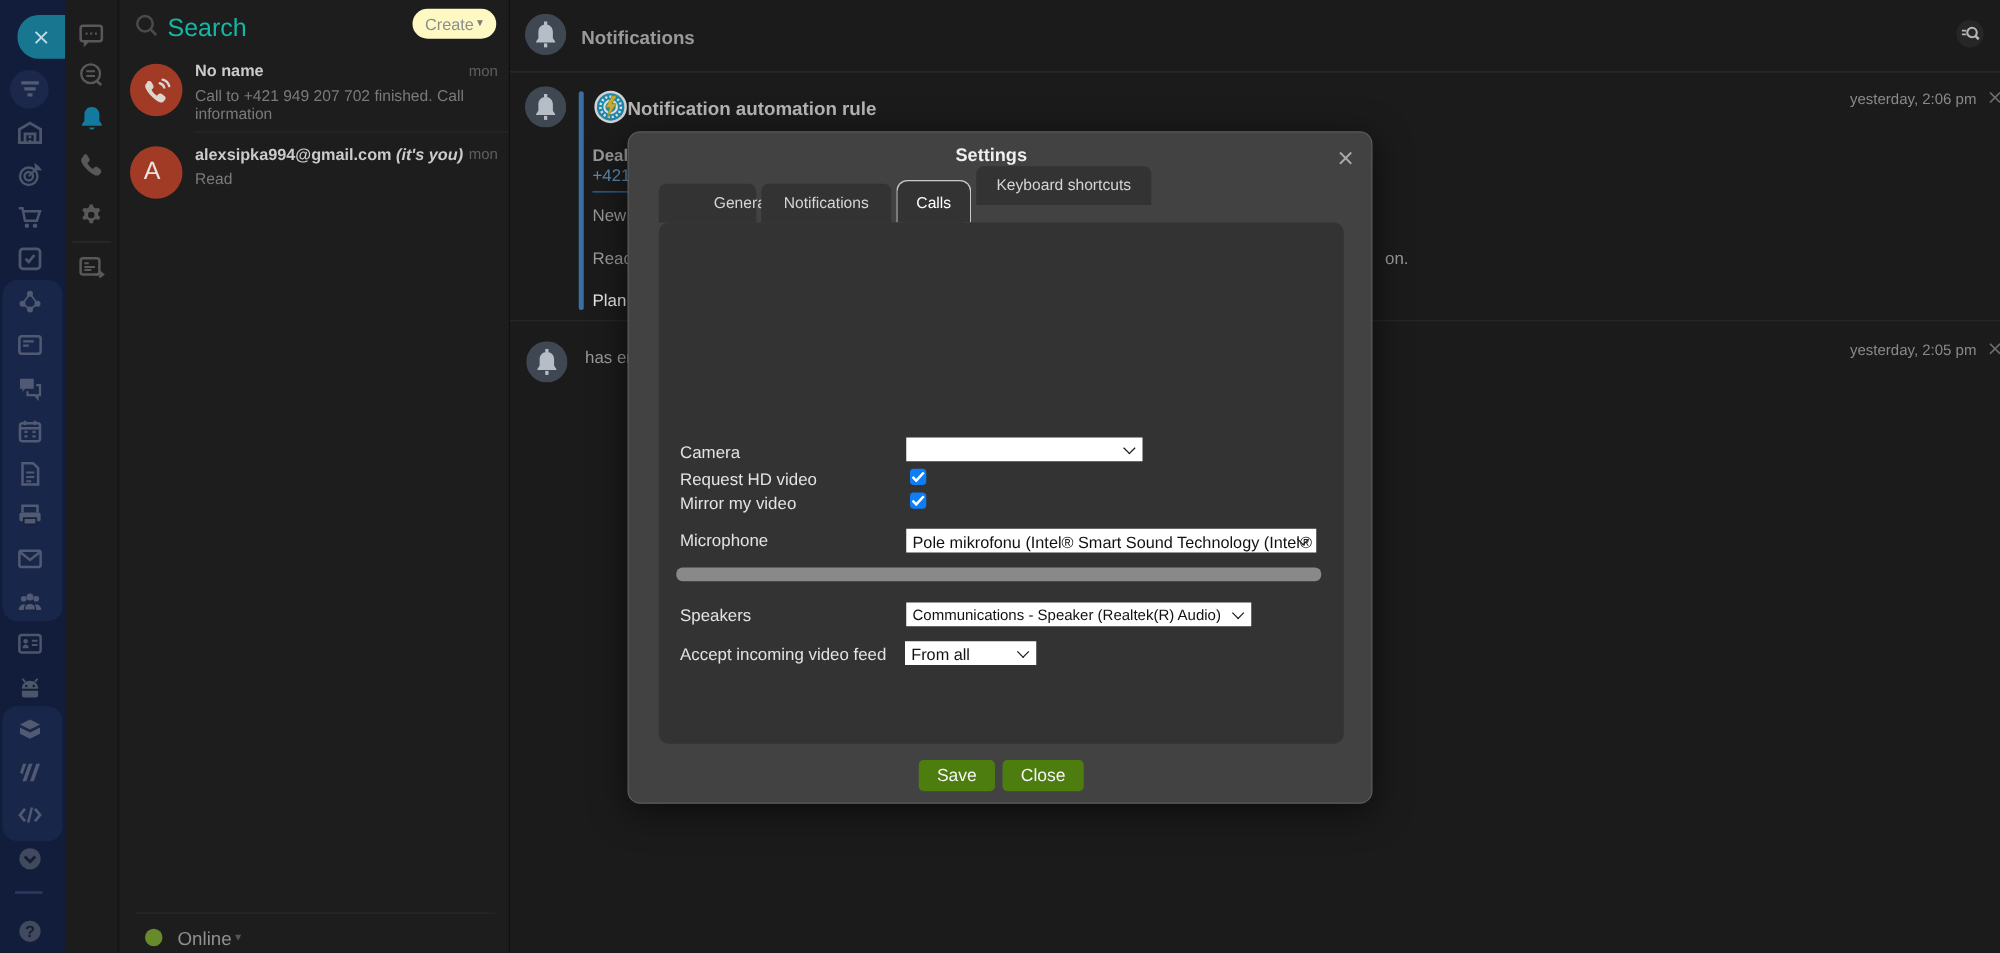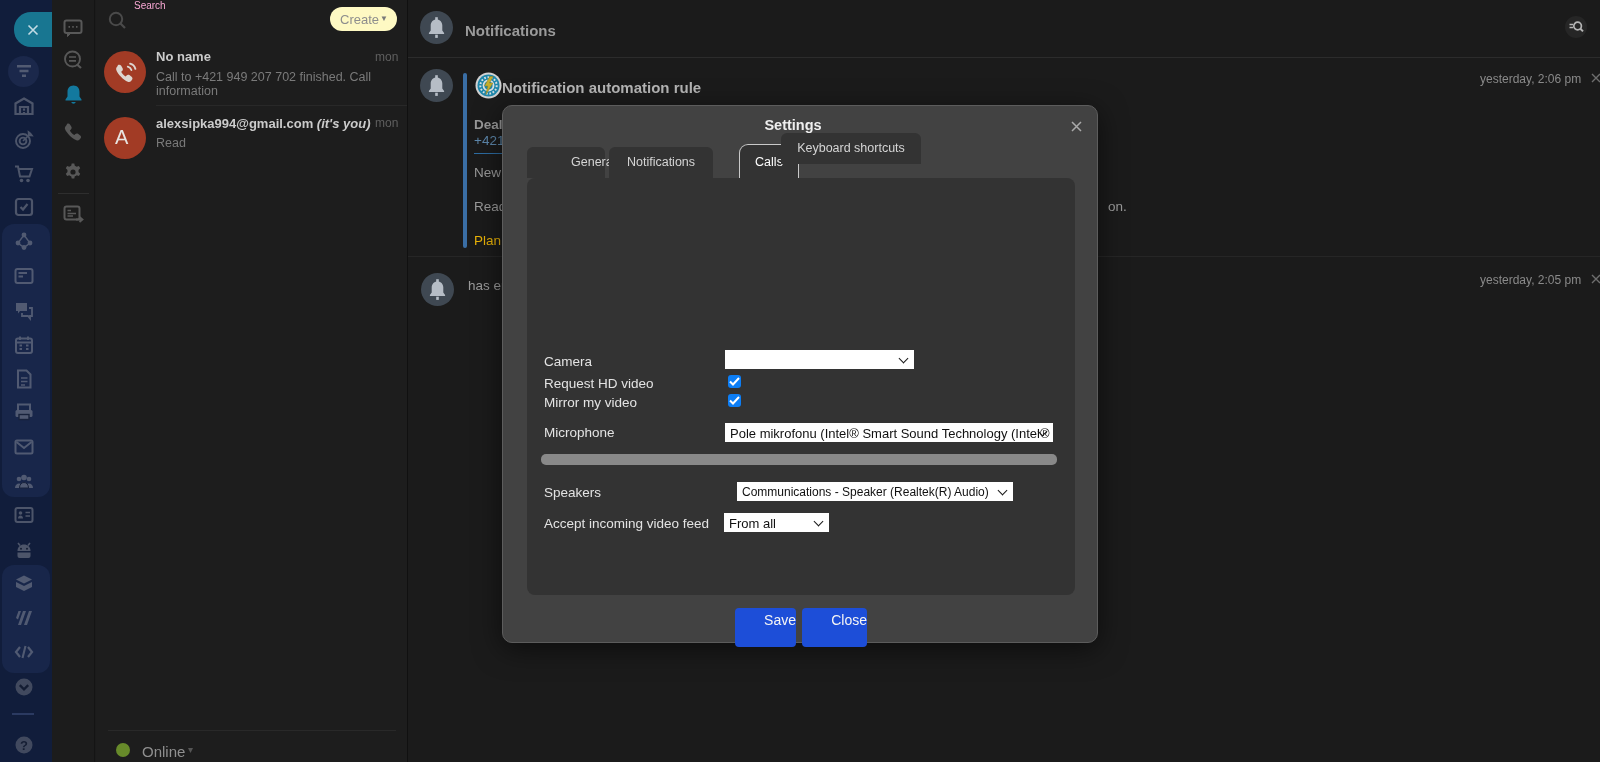--- a/index.html
+++ b/index.html
@@ -154,21 +154,21 @@
 
   <div class="abs" id="panel" style="left:96px;top:0;width:312px;height:762px;background:#1d1d1d;">
     <div class="abs" style="left:234px;top:7px;width:67px;height:24px;border-radius:12px;background:#fef9c3;">
       <span class="abs" style="left:10px;top:4.5px;font-size:13px;color:#8d8d8d;">Create</span>
       <span class="abs" style="left:50px;top:7px;font-size:8px;color:#7a7a7a;">▼</span>
     </div>
     <svg class="abs" style="left:12px;top:11px;" width="19" height="19" viewBox="0 0 19 19">
         <circle cx="8" cy="8" r="6.2" fill="none" stroke="#4a4a4a" stroke-width="2"></circle>
         <path d="M12.5 12.5 L17 17" stroke="#4a4a4a" stroke-width="2.2"></path>
       </svg>
-    <span class="abs" style="left:38px;top:0;font-size:10px;color:#f9a8d4;">Search</span>
+    <span class="abs" style="left:38px;top:12px;font-size:20px;color:#14b8a6;">Search</span>
 
     <div class="abs" style="left:8px;top:51px;width:42px;height:42px;border-radius:50%;background:#a23b25;"></div>
     <svg class="abs" style="left:16px;top:59px;" width="27" height="27" viewBox="0 0 27 27">
         <path d="M6.0 6.1 c1.1-0.7 2.5-0.4 3.2 0.7 l1.4 2.4 c0.5 0.9 0.3 2.1-0.5 2.8 l-0.9 0.8 c0.6 1.6 2.5 3.7 4.4 4.7 l1-1.1 c0.7-0.8 1.9-0.9 2.8-0.3 l2.2 1.6 c1 0.8 1.2 2.1 0.4 3.1 l-0.9 1.2 c-0.8 1-2.1 1.3-3.3 0.8 -4.3-2-9.9-7.5-11.5-11.9 -0.4-1.2 0-2.5 1-3.3 z" fill="#ddd6d0"></path>
         <path d="M15.8 7.6 c1.7 0.4 3.1 1.7 3.6 3.4 M18.1 4.7 c2.6 0.7 4.6 2.7 5.3 5.2" fill="none" stroke="#ddd6d0" stroke-width="1.9" stroke-linecap="round"></path>
       </svg>
     <span class="abs" style="left:60px;top:49px;font-size:13px;font-weight:bold;color:#cbcbcb;">No name</span>
     <span class="abs" style="left:279px;top:50px;font-size:12px;color:#5f5f5f;">mon</span>
     <div class="abs" style="left:60px;top:71px;width:222px;font-size:12.5px;line-height:13.7px;color:#7a7a7a;">Call to +421 949 207 702 finished. Call information</div>
     <div class="abs" style="left:60px;top:105px;width:251px;height:1px;background:#282828;"></div>
@@ -225,21 +225,21 @@
     <span class="abs" style="left:1072px;top:72px;font-size:12px;color:#8a8a8a;">yesterday, 2:06 pm</span>
     <svg class="abs" style="left:1183px;top:73px;" width="10" height="10" viewBox="0 0 10 10">
         <path d="M1 1 L9 9 M9 1 L1 9" stroke="#6e6e6e" stroke-width="1.4"></path>
       </svg>
     <span class="abs" style="left:66px;top:117px;font-size:13.5px;font-weight:bold;color:#999;">Deal</span>
     <span class="abs" style="left:66px;top:133px;font-size:13.5px;color:#5e89ae;">+421 949 207 702</span>
     <div class="abs" style="left:66px;top:153px;width:60px;height:1px;background:#2d6da3;"></div>
     <span class="abs" style="left:66px;top:165px;font-size:13.5px;color:#9a9a9a;">New notification</span>
     <span class="abs" style="left:66px;top:199px;font-size:13.5px;color:#9a9a9a;">Read more about the notification automati</span>
     <span class="abs" style="left:700px;top:199px;font-size:13.5px;color:#9a9a9a;">on.</span>
-    <span class="abs" style="left:66px;top:233px;font-size:13.5px;color:#eab308;">Plan</span>
+    <span class="abs" style="left:66px;top:233px;font-size:13.5px;color:#e5e5e5;">Plan</span>
     <div class="abs" style="left:0;top:256px;width:1192px;height:1px;background:#262626;"></div>
 
     <div class="abs bellav" style="left:13px;top:273px;">
         <svg width="33" height="33" viewBox="0 0 33 33">
           <circle cx="16.5" cy="16.5" r="16.5" fill="#3f4852"></circle>
           <rect x="15.2" y="6.2" width="2.6" height="3" fill="#b6bdc6"></rect>
           <path d="M16.5 8.6 c-3.7 0 -5.8 2.7 -5.8 6 v4.9 l-1.8 2.6 v0.8 h15.2 v-0.8 l-1.8 -2.6 v-4.9 c0 -3.3 -2.1 -6 -5.8 -6 z" fill="#b6bdc6"></path>
           <rect x="15.2" y="23.7" width="2.6" height="3.2" fill="#b6bdc6"></rect>
         </svg>
       </div>
@@ -251,21 +251,21 @@
   </div>
 
   <div class="abs" id="modal" style="left:502px;top:105px;width:596px;height:538px;background:#424242;border:1px solid #5c5c5c;border-radius:10px;box-shadow:0 6px 28px rgba(0,0,0,.55);">
     <span class="abs" style="left:0;top:11px;width:580px;text-align:center;font-size:14.5px;font-weight:bold;color:#efefef;">Settings</span>
     <svg class="abs" style="left:568px;top:15px;" width="11" height="11" viewBox="0 0 11 11">
         <path d="M1 1 L10 10 M10 1 L1 10" stroke="#aaa" stroke-width="1.5"></path>
       </svg>
 
     <div class="abs tab" style="left:24px;top:41px;width:78px;padding-left:44px;">General</div>
     <div class="abs tab" style="left:106px;top:41px;width:104px;">Notifications</div>
-    <div class="abs tab tabactive" style="left:214px;top:38px;width:60px;margin-left:22px;">Calls</div>
+    <div class="abs tab tabactive" style="left:214px;top:38px;width:60px;">Calls</div>
     <div class="abs tab" style="left:278px;top:27px;width:140px;">Keyboard shortcuts</div>
 
     <div class="abs" style="left:24px;top:72px;width:548px;height:417px;background:#333;border-radius:8px;"></div>
 
     <span class="abs flabel" style="left:41px;top:248px;">Camera</span>
     <div class="abs fselect" style="left:222px;top:244px;width:189px;">
         <span></span>
       </div>
     <span class="abs flabel" style="left:41px;top:270px;">Request HD video</span>
     <div class="abs fcheck" style="left:225px;top:269px;">
@@ -278,21 +278,21 @@
         <svg width="11" height="9" viewBox="0 0 11 9">
           <path d="M1 4.5 L4 7.5 L10 1" fill="none" stroke="#fff" stroke-width="2"></path>
         </svg>
       </div>
     <span class="abs flabel" style="left:41px;top:319px;">Microphone</span>
     <div class="abs fselect" style="left:222px;top:317px;width:328px;">
         <span>Pole mikrofonu (Intel® Smart Sound Technology (Intel®</span>
       </div>
     <div class="abs" style="left:38px;top:348px;width:516px;height:11px;border-radius:5px;background:#898989;"></div>
     <span class="abs flabel" style="left:41px;top:379px;">Speakers</span>
-    <div class="abs fselect" style="left:222px;top:376px;width:276px;margin-left:12px;">
+    <div class="abs fselect" style="left:222px;top:376px;width:276px;">
         <span style="font-size:12px;">Communications - Speaker (Realtek(R) Audio)</span>
       </div>
     <span class="abs flabel" style="left:41px;top:410px;">Accept incoming video feed</span>
     <div class="abs fselect" style="left:221px;top:407px;width:105px;">
         <span>From all</span>
       </div>
 
     <div class="abs btn" style="left:232px;top:502px;width:61px;">Save</div>
     <div class="abs btn" style="left:299px;top:502px;width:65px;">Close</div>
   </div>
@@ -302,17 +302,17 @@
   .tab { height:31px; background:#333; border-radius:6px 6px 0 0; color:#d5d5d5;
          font-size:12.5px; text-align:center; line-height:31px; }
   .tabactive { height:34px; border:1px solid #c9c9c9; border-bottom:none; border-radius:9px 9px 0 0; line-height:34px; color:#fff; }
   .flabel { font-size:13.5px; color:#e3e3e3; }
   .fselect { height:19px; background:#fff; position:absolute; }
   .fselect span { position:absolute; left:5px; top:3px; font-size:13px; color:#111; white-space:nowrap; }
   .fselect::after { content:""; position:absolute; right:7px; top:4.5px; width:6px; height:6px; border-right:1.5px solid #1a1a1a; border-bottom:1.5px solid #1a1a1a; transform:rotate(45deg); }
   .fcheck { width:13px; height:13px; background:#0d7ef5; border-radius:3px; }
   .fcheck svg { position:absolute; left:1px; top:2px; }
   
-  .btn { height:39px; background:#1d4ed8; border-radius:4px; color:#f5f5f5; font-size:14px;
-         text-align:right; line-height:25px; }
+  .btn { height:25px; background:#4d7c0f; border-radius:4px; color:#f5f5f5; font-size:14px;
+         text-align:center; line-height:25px; }
   .nv1 { width:20px; height:20px; opacity:.45; filter:saturate(.4) brightness(1.05); }
 </style>
 </div>
 
 </body></html>

